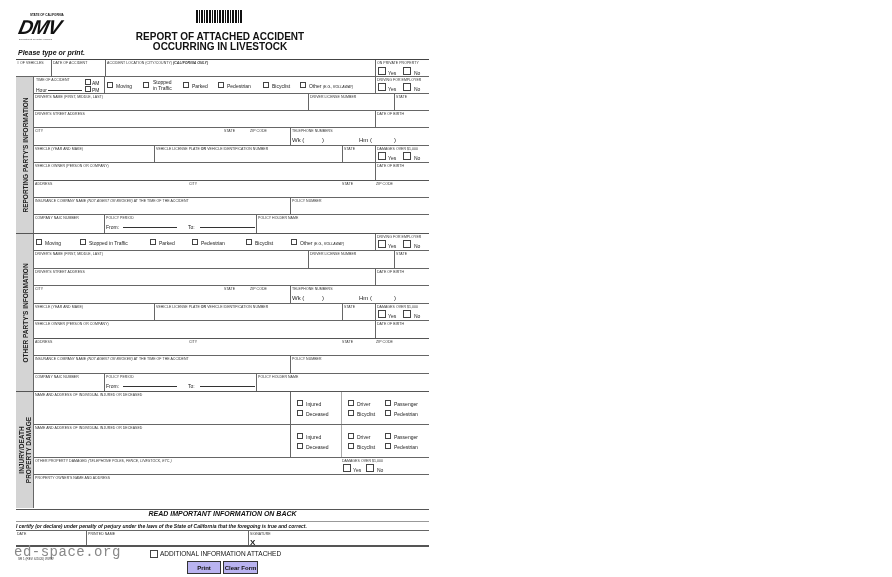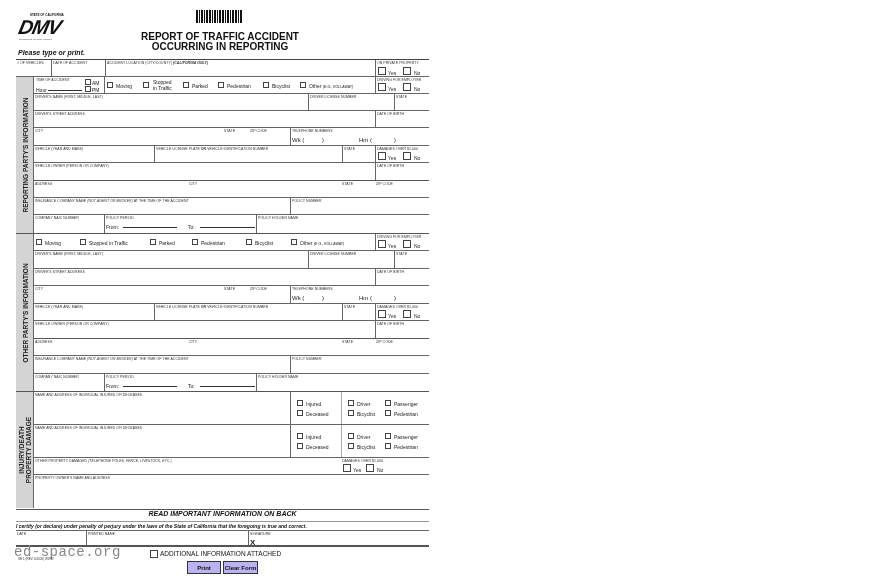--- a/index.html
+++ b/index.html
@@ -68,22 +68,22 @@
       <span style="width:2px"></span>
       <span style="width:1px"></span>
       <span style="width:2px"></span>
       <span style="width:1px"></span>
       <span style="width:2px"></span>
       <span style="width:2px"></span>
       <span style="width:1px"></span>
       <span style="width:2px"></span>
   </div>
   <div class="title">
-    <div>REPORT OF TRAFFIC ACCIDENT</div>
-    <div>OCCURRING IN REPORTING</div>
+    <div>REPORT OF ATTACHED ACCIDENT</div>
+    <div>OCCURRING IN LIVESTOCK</div>
   </div>
   <div class="please">Please type or print.</div>
 
   <div class="form">
 
     <div class="row thick" style="left:0;top:0;width:413px;height:17px;">
       <div class="cell" style="left:0;width:35px;border-left:none;">
         <div class="lbl"># OF VEHICLES</div>
       </div>
       <div class="cell" style="left:35px;width:54px;">

